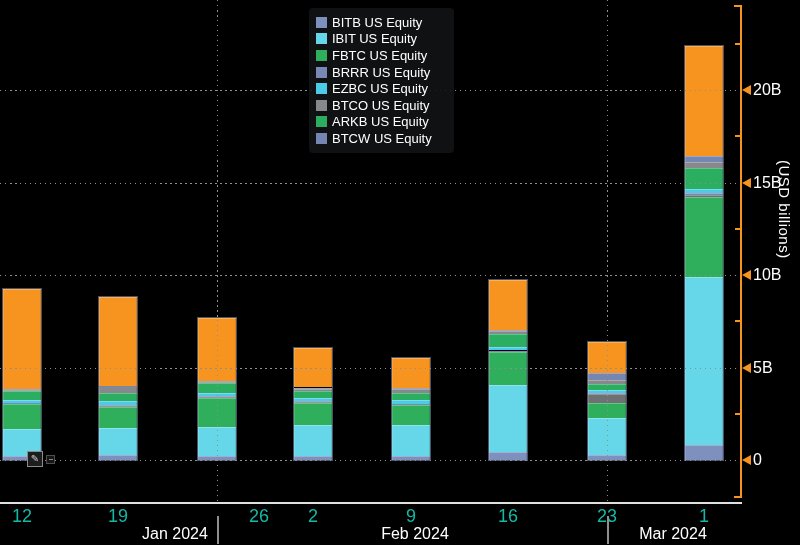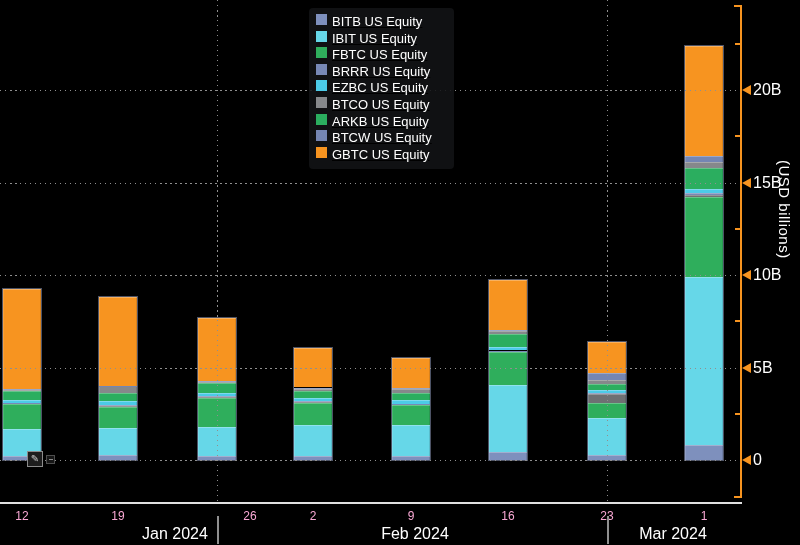--- a/index.html
+++ b/index.html
@@ -16,29 +16,29 @@
   .bar-seg{position:absolute;left:0;width:100%;
     box-shadow:inset 0 1px 0 rgba(255,255,255,0.28),inset 1px 0 0 rgba(255,255,255,0.14),inset -1px 0 0 rgba(0,0,0,0.12);}
   
   #x-axis-line{position:absolute;left:0;top:502px;width:742px;height:2px;background:#e0e0e0;z-index:7;}
   #y-axis-line{position:absolute;left:740px;top:5px;width:2px;height:493px;background:#f79420;z-index:7;}
   .y-cap{position:absolute;width:8px;height:2px;background:#f79420;z-index:7;}
   .y-major-arrow{position:absolute;width:0;height:0;z-index:8;
     border-top:5px solid transparent;border-bottom:5px solid transparent;border-right:9px solid #f79420;}
   .y-minor-tick{position:absolute;width:6px;height:2px;background:#f79420;z-index:8;}
   .y-tick-label{position:absolute;color:#fff;font-size:16px;line-height:16px;z-index:8;}
-  .x-tick-label{position:absolute;color:#f9a8d4;font-size:12px;line-height:16px;z-index:8;transform:translateX(-50%);}
+  .x-tick-label{position:absolute;color:#14b8a6;font-size:18px;line-height:16px;z-index:8;transform:translateX(-50%);}
   .month-label{position:absolute;color:#fff;font-size:16px;line-height:16px;z-index:8;transform:translateX(-50%);}
   .month-sep{position:absolute;width:2px;height:28px;top:516px;background:#8f8f8f;z-index:8;}
   #y-axis-title{position:absolute;left:776px;top:160px;color:#fff;font-size:15px;z-index:8;
     writing-mode:vertical-rl;letter-spacing:0.5px;}
   
   #legend{position:absolute;left:309px;top:8px;width:130px;z-index:10;
     background:rgba(18,19,22,0.88);border-radius:4px;padding:6px 8px 6px 7px;}
-  .legend-row{display:flex;height:16.6px;cursor:default;text-decoration:underline;}
+  .legend-row{display:flex;align-items:center;height:16.6px;cursor:default;}
   .legend-swatch{width:11px;height:11px;margin-right:5px;flex:0 0 auto;}
   .legend-label{color:#fff;font-size:13px;white-space:nowrap;}
   
   #annotate-btn{position:absolute;left:27px;top:451px;width:16px;height:16px;z-index:11;
     background:#1d1d1d;border:1px solid #8b8b8b;box-sizing:border-box;
     display:flex;align-items:center;justify-content:center;}
   #annotate-btn span{color:#c9c9c9;font-size:10px;line-height:10px;}
   #secondary-btn{position:absolute;left:46px;top:455px;width:9px;height:9px;z-index:11;
     background:#161616;border:1px solid #4e4e4e;box-sizing:border-box;
     display:flex;align-items:center;justify-content:center;}
@@ -188,24 +188,20 @@
         <span class="legend-label">BTCO US Equity</span>
       </div>
       <div class="legend-row">
         <span class="legend-swatch" style="background: rgb(43, 174, 95);"></span>
         <span class="legend-label">ARKB US Equity</span>
       </div>
       <div class="legend-row">
         <span class="legend-swatch" style="background: rgb(117, 134, 179);"></span>
         <span class="legend-label">BTCW US Equity</span>
       </div>
-      <div class="legend-row">
-        <span class="legend-swatch" style="background: rgb(247, 148, 32);"></span>
-        <span class="legend-label">GBTC US Equity</span>
-      </div>
     </div>
 
   <div id="annotate-btn">
       <span>✎</span>
     </div>
   <div id="secondary-btn">
       <i></i>
     </div>
 
 <div class="y-major-arrow" style="left: 742px; top: 455px;"></div>
@@ -218,21 +214,21 @@
     <div class="y-tick-label" style="left: 753px; top: 174.5px;">15B</div>
     <div class="y-major-arrow" style="left: 742px; top: 85px;"></div>
     <div class="y-tick-label" style="left: 753px; top: 82px;">20B</div>
     <div class="y-minor-tick" style="left: 735px; top: 412.8px;"></div>
     <div class="y-minor-tick" style="left: 735px; top: 320.3px;"></div>
     <div class="y-minor-tick" style="left: 735px; top: 227.8px;"></div>
     <div class="y-minor-tick" style="left: 735px; top: 135.3px;"></div>
     <div class="y-minor-tick" style="left: 735px; top: 42.8px;"></div>
     <div class="x-tick-label" style="left: 22px; top: 508px;">12</div>
     <div class="x-tick-label" style="left: 118px; top: 508px;">19</div>
-    <div class="x-tick-label" style="left: 204px; top: 508px; margin-left: 46px;">26</div>
+    <div class="x-tick-label" style="left: 213px; top: 508px; margin-left: 46px;">26</div>
     <div class="x-tick-label" style="left: 313px; top: 508px;">2</div>
     <div class="x-tick-label" style="left: 411px; top: 508px;">9</div>
     <div class="x-tick-label" style="left: 508px; top: 508px;">16</div>
     <div class="x-tick-label" style="left: 607px; top: 508px;">23</div>
     <div class="x-tick-label" style="left: 704px; top: 508px;">1</div>
     <div class="month-label" style="left: 175px; top: 526px;">Jan 2024</div>
     <div class="month-label" style="left: 415px; top: 526px;">Feb 2024</div>
     <div class="month-label" style="left: 673px; top: 526px;">Mar 2024</div>
     <div class="month-sep" style="left: 217px;"></div>
     <div class="month-sep" style="left: 607px;"></div>

